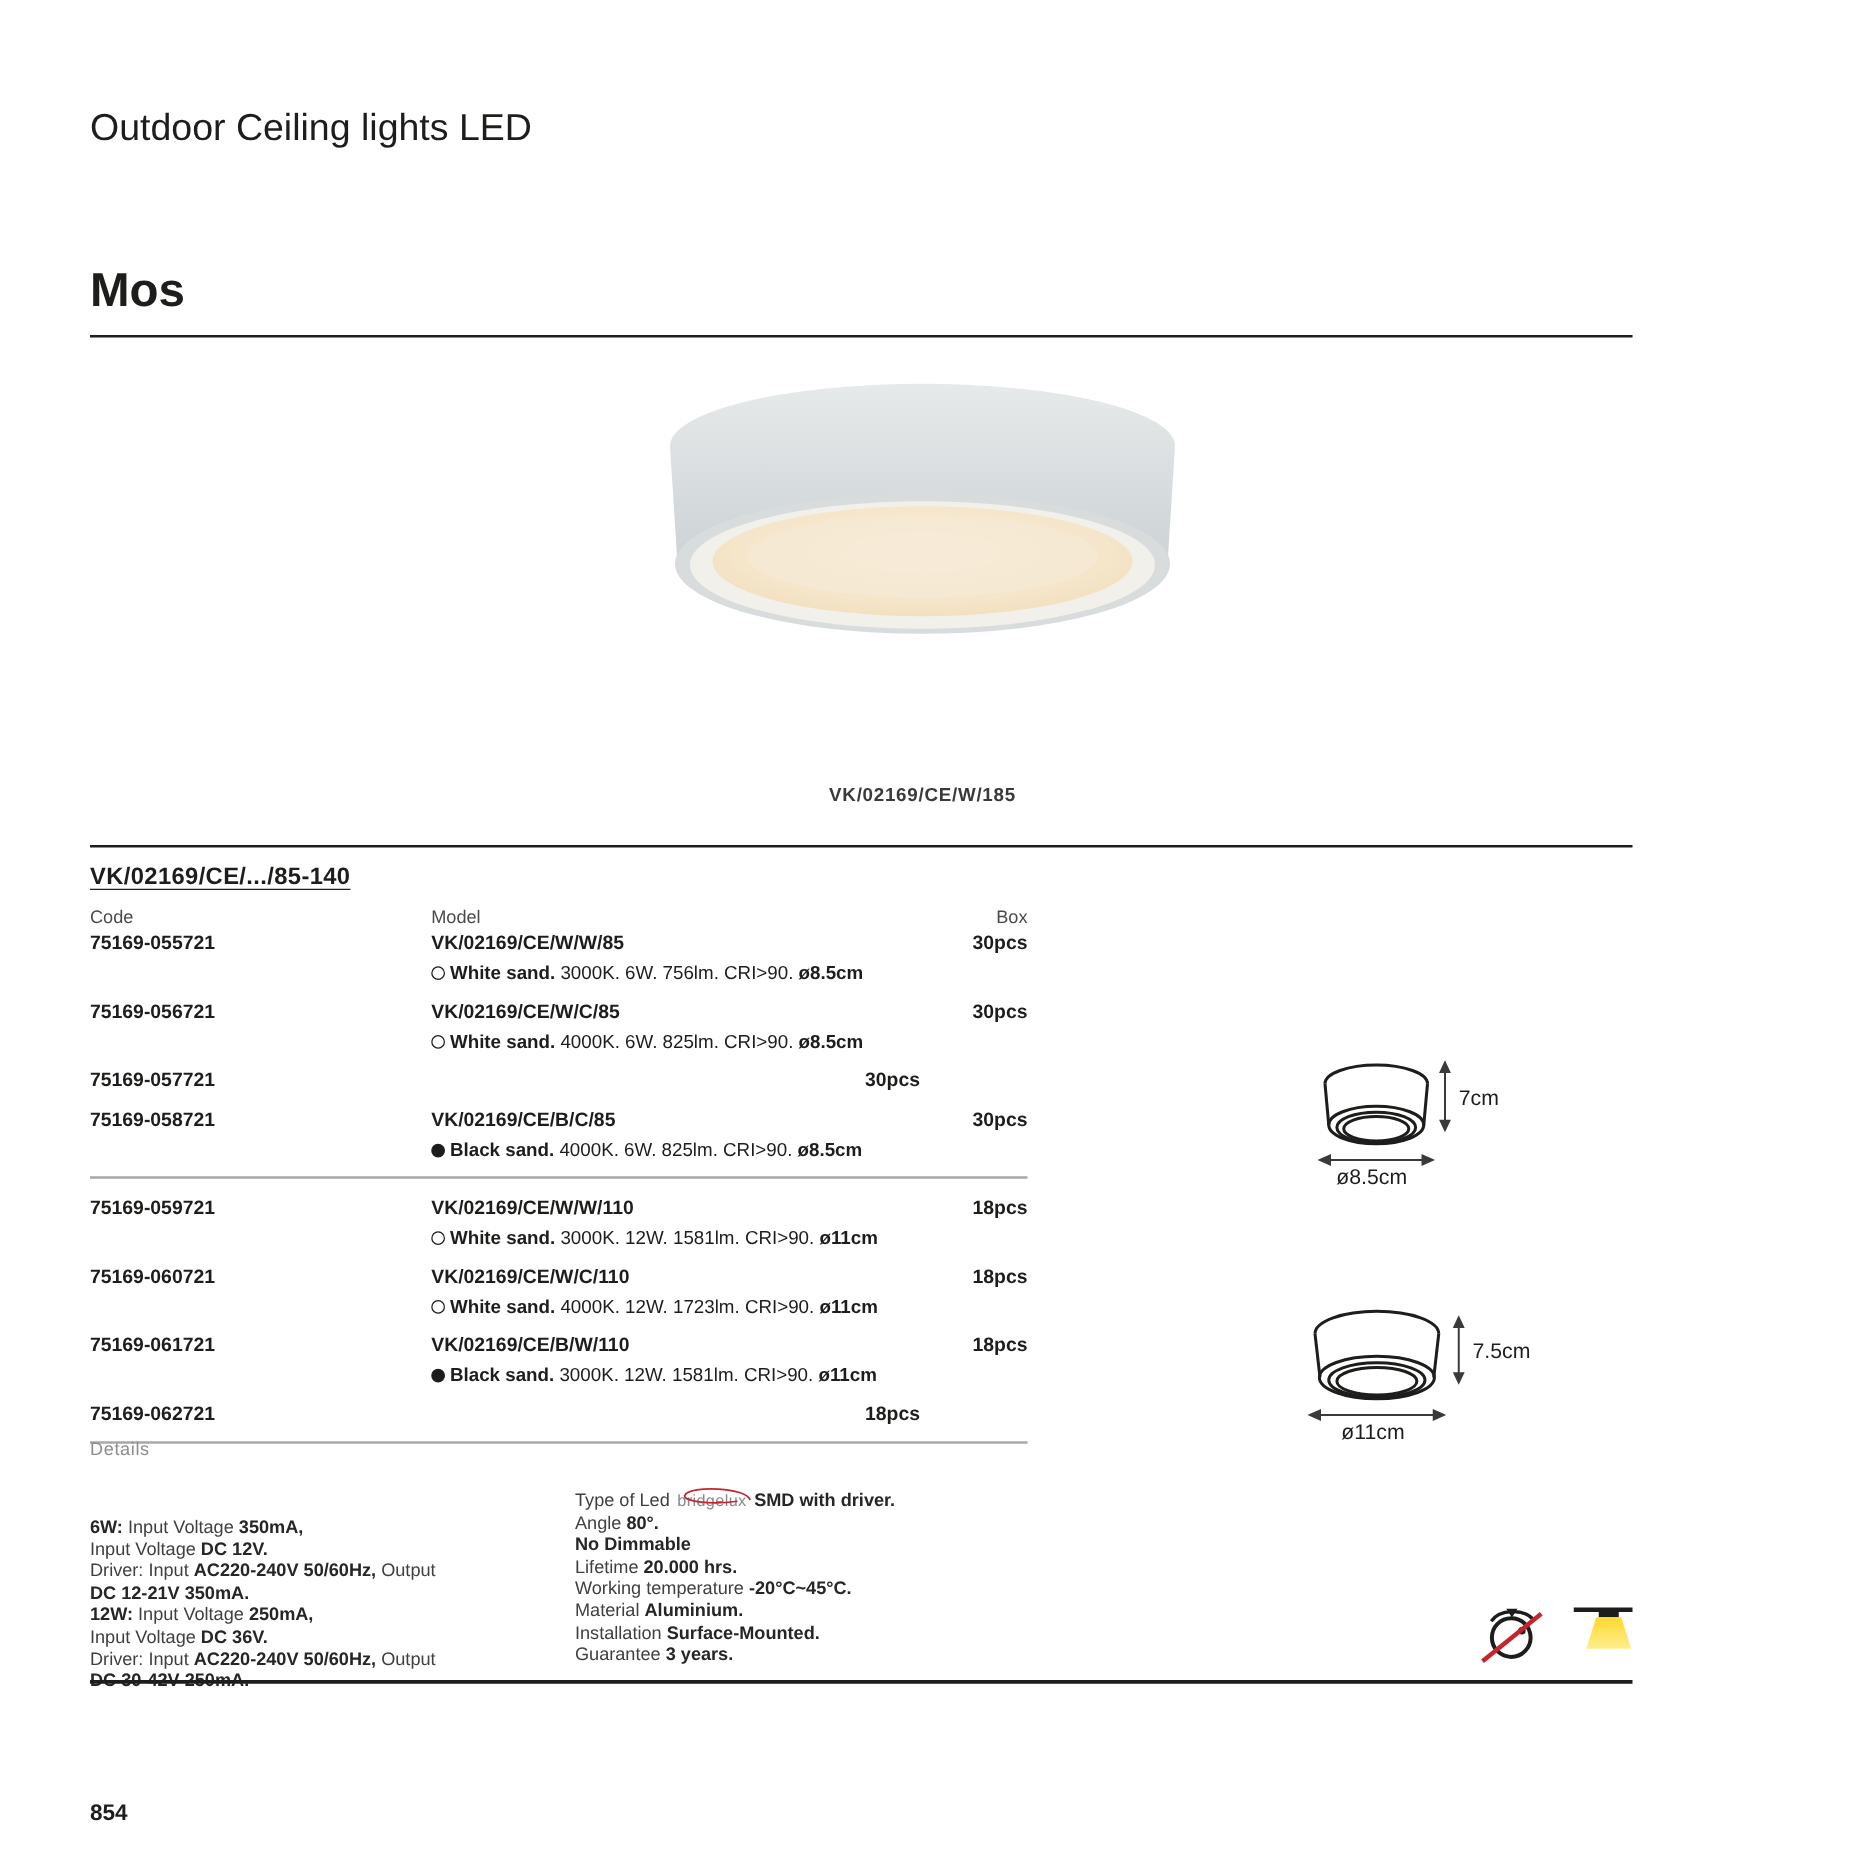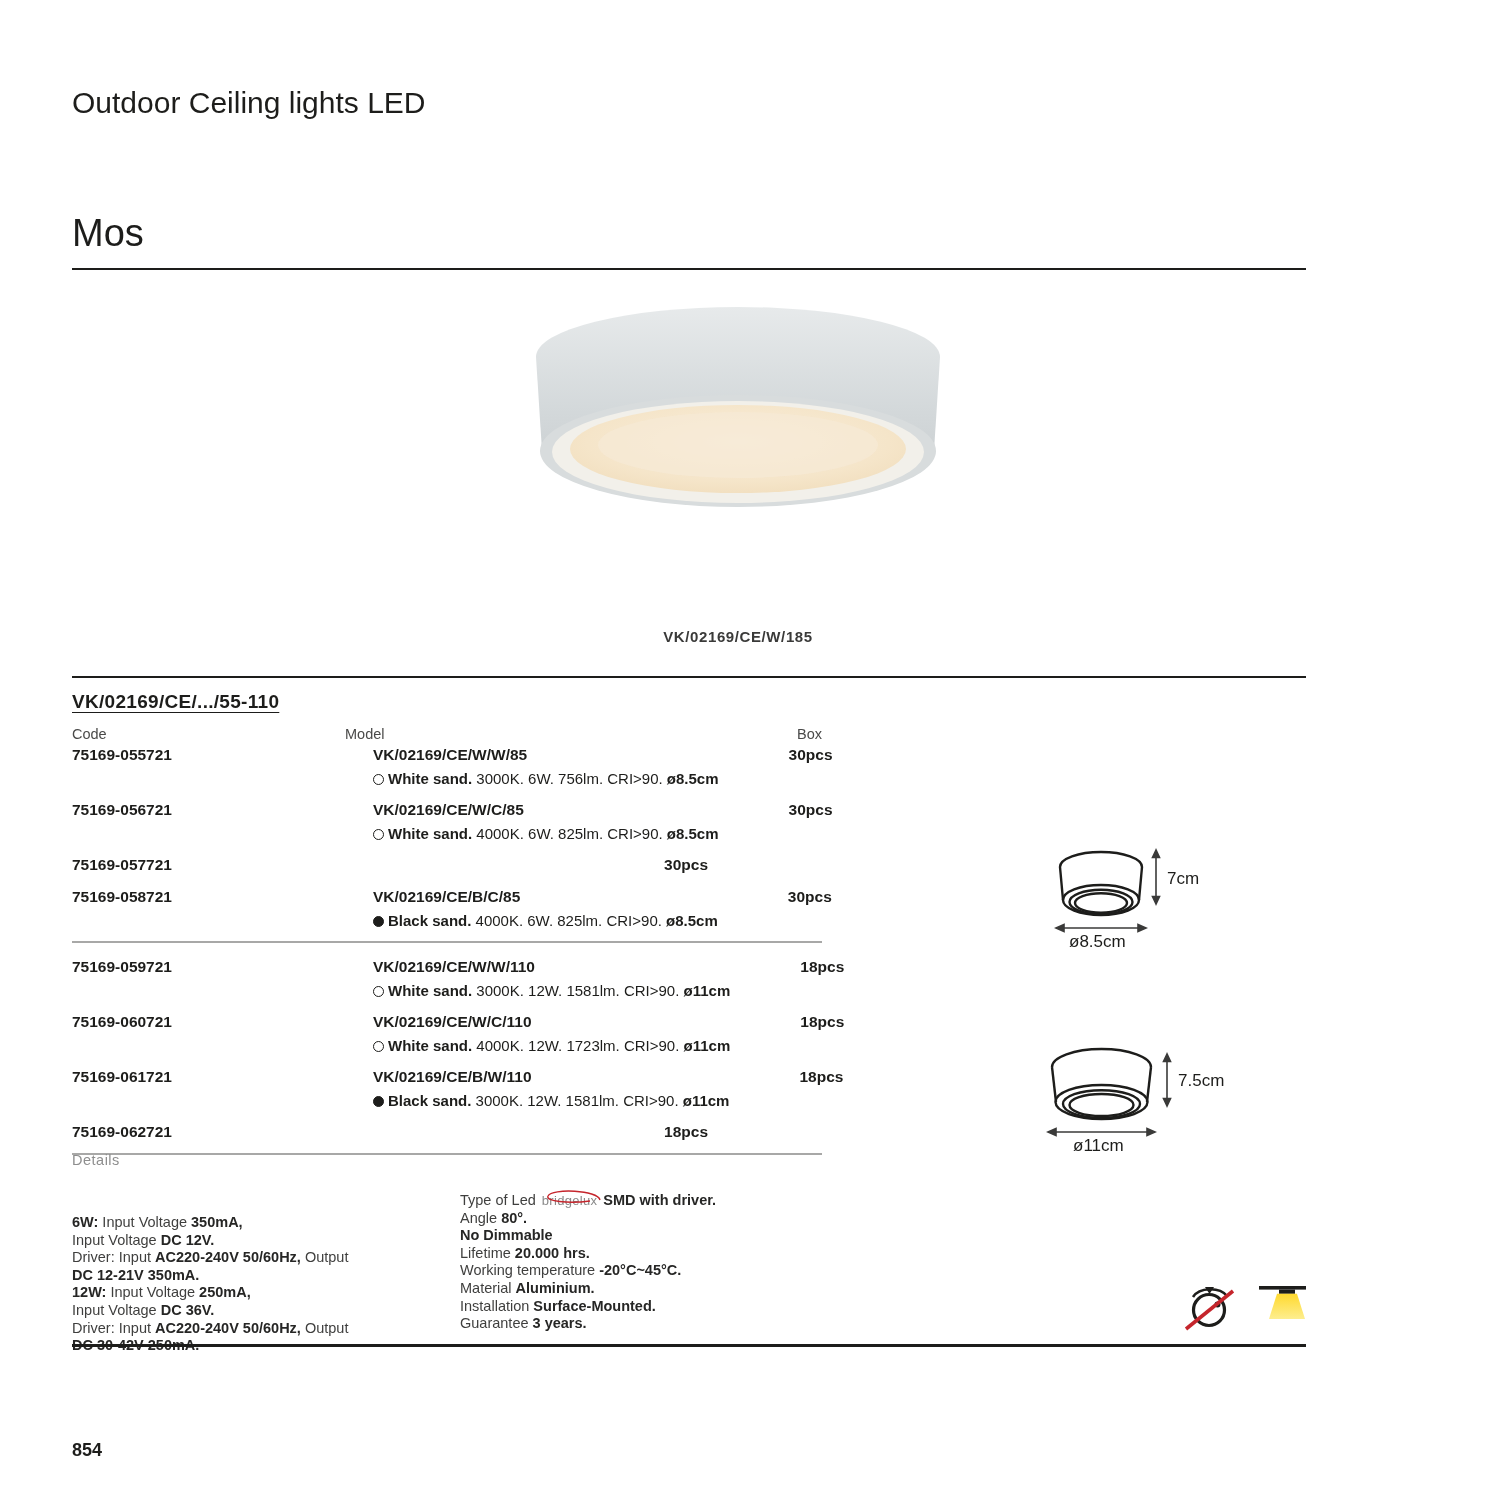--- a/index.html
+++ b/index.html
@@ -2,36 +2,36 @@
 <html><head>
 <meta charset="utf-8">
 <style>
   html,body{margin:0;padding:0;background:#ffffff;}
   .page{
     position:relative;width:1306px;height:1500px;background:#ffffff;
     font-family:"Liberation Sans",sans-serif;color:#1d1d1b;overflow:hidden;
   }
   
   .category-title{position:absolute;left:72px;top:86px;font-size:30px;font-weight:400;color:#1d1d1b;}
-  .product-title{position:absolute;left:72px;top:212px;font-size:38px;font-weight:400;color:#1d1d1b;}
+  .product-title{position:absolute;left:72px;top:212px;font-size:38px;font-weight:700;color:#1d1d1b;}
   .rule{position:absolute;left:72px;width:1338px;border-top:2px solid #1d1d1b;}
   .rule-title{top:268px;}
   .rule-mid{top:676px;}
   .rule-bottom{top:1344px;border-top-width:3px;}
   
   .hero-img{position:absolute;left:528px;top:298px;width:420px;height:252px;}
   .hero-caption{position:absolute;left:528px;top:628px;width:420px;text-align:center;
     font-size:15px;font-weight:700;color:#3a3a39;letter-spacing:.6px;}
   
   .section-title{position:absolute;left:72px;top:691px;font-size:19px;font-weight:700;
     text-decoration:underline;text-underline-offset:4px;letter-spacing:.3px;}
   .table{position:absolute;left:72px;top:726px;width:750px;}
   .thead{display:grid;grid-template-columns:273px 1fr 86px;font-size:14.5px;color:#4a4a49;margin-bottom:2px;}
   .thead .h-box{text-align:right;}
-  .t-row{display:grid;grid-template-columns:273px 1fr 86px;margin-bottom:11px;gap:28px;}
+  .t-row{display:grid;grid-template-columns:273px 1fr 86px;margin-bottom:11px;}
   .t-code{font-weight:700;font-size:15.5px;line-height:21px;}
   .t-model{font-weight:700;font-size:15.5px;line-height:21px;}
   .t-desc{font-size:15px;line-height:19px;margin-top:4px;color:#1d1d1b;white-space:nowrap;}
   .t-desc b{font-weight:700;}
   .t-box{text-align:right;font-weight:700;font-size:15.5px;line-height:21px;}
   .dot{display:inline-block;width:11px;height:11px;border-radius:50%;border:1.5px solid #1d1d1b;
     margin-right:4px;vertical-align:-1px;background:#fff;box-sizing:border-box;}
   .dot.black{background:#1d1d1b;}
   .t-sep{border-bottom:2px solid #a8a8a7;margin:2px 0 13px 0;}
   
@@ -79,21 +79,21 @@
     <path d="M8,58 A202,50 0 0 1 412,58 L406,152 A198,56 0 0 1 14,152 Z" fill="url(#drumG)"></path>
     <ellipse cx="210" cy="152" rx="198" ry="56" fill="#d8dcdd"></ellipse>
     <ellipse cx="210" cy="153" rx="186" ry="51" fill="#f2f0ea"></ellipse>
     <ellipse cx="210" cy="150" rx="168" ry="44" fill="url(#glowG)"></ellipse>
     <ellipse cx="210" cy="146" rx="140" ry="33" fill="#f7ead6" opacity="0.7"></ellipse>
   </svg>
   <div class="hero-caption">VK/02169/CE/W/185</div>
 
   <div class="rule rule-mid"></div>
 
-  <div class="section-title">VK/02169/CE/.../55-110</div>
+  <div class="section-title">VK/02169/CE/.../85-140</div>
   <div class="table">
     <div class="thead">
       <span class="h-code">Code</span>
       <span class="h-model">Model</span>
       <span class="h-box">Box</span>
     </div>
     <div id="rows">
         <div class="t-row">
           <div class="t-code">75169-055721</div>
           <div>

